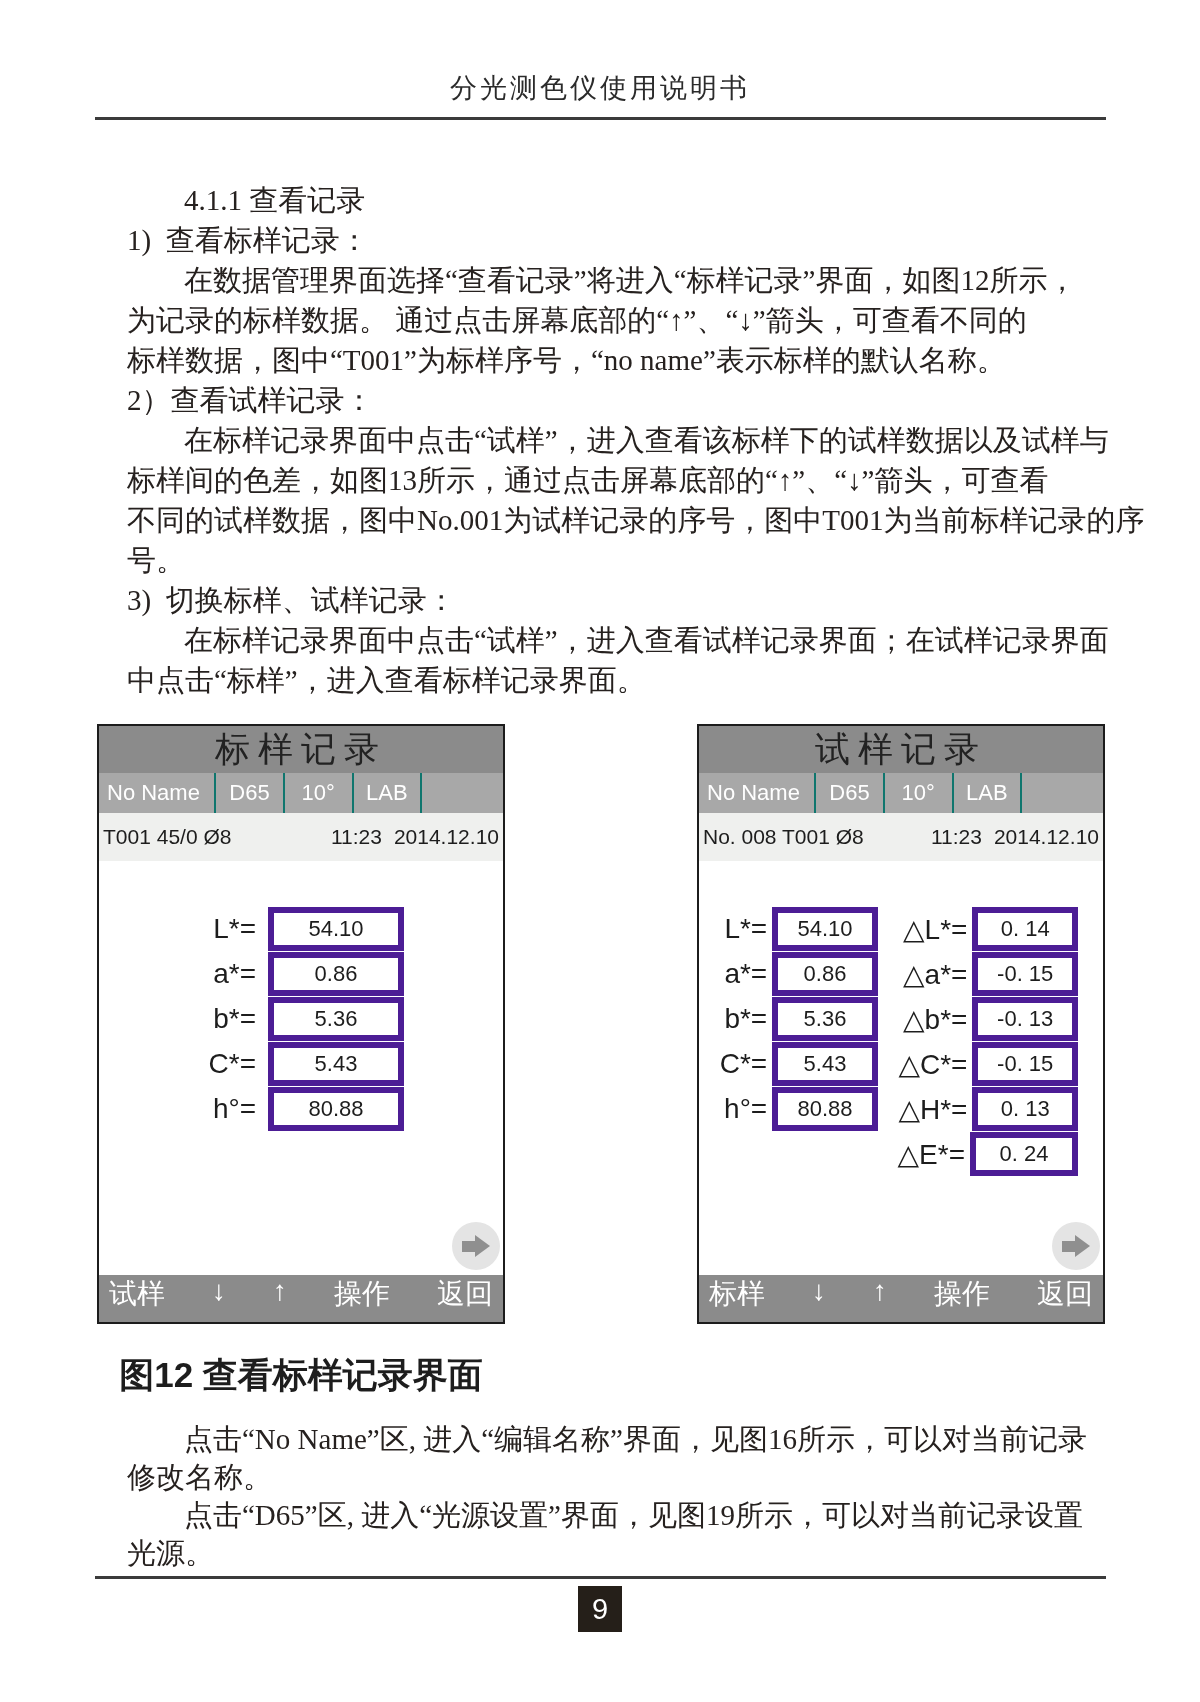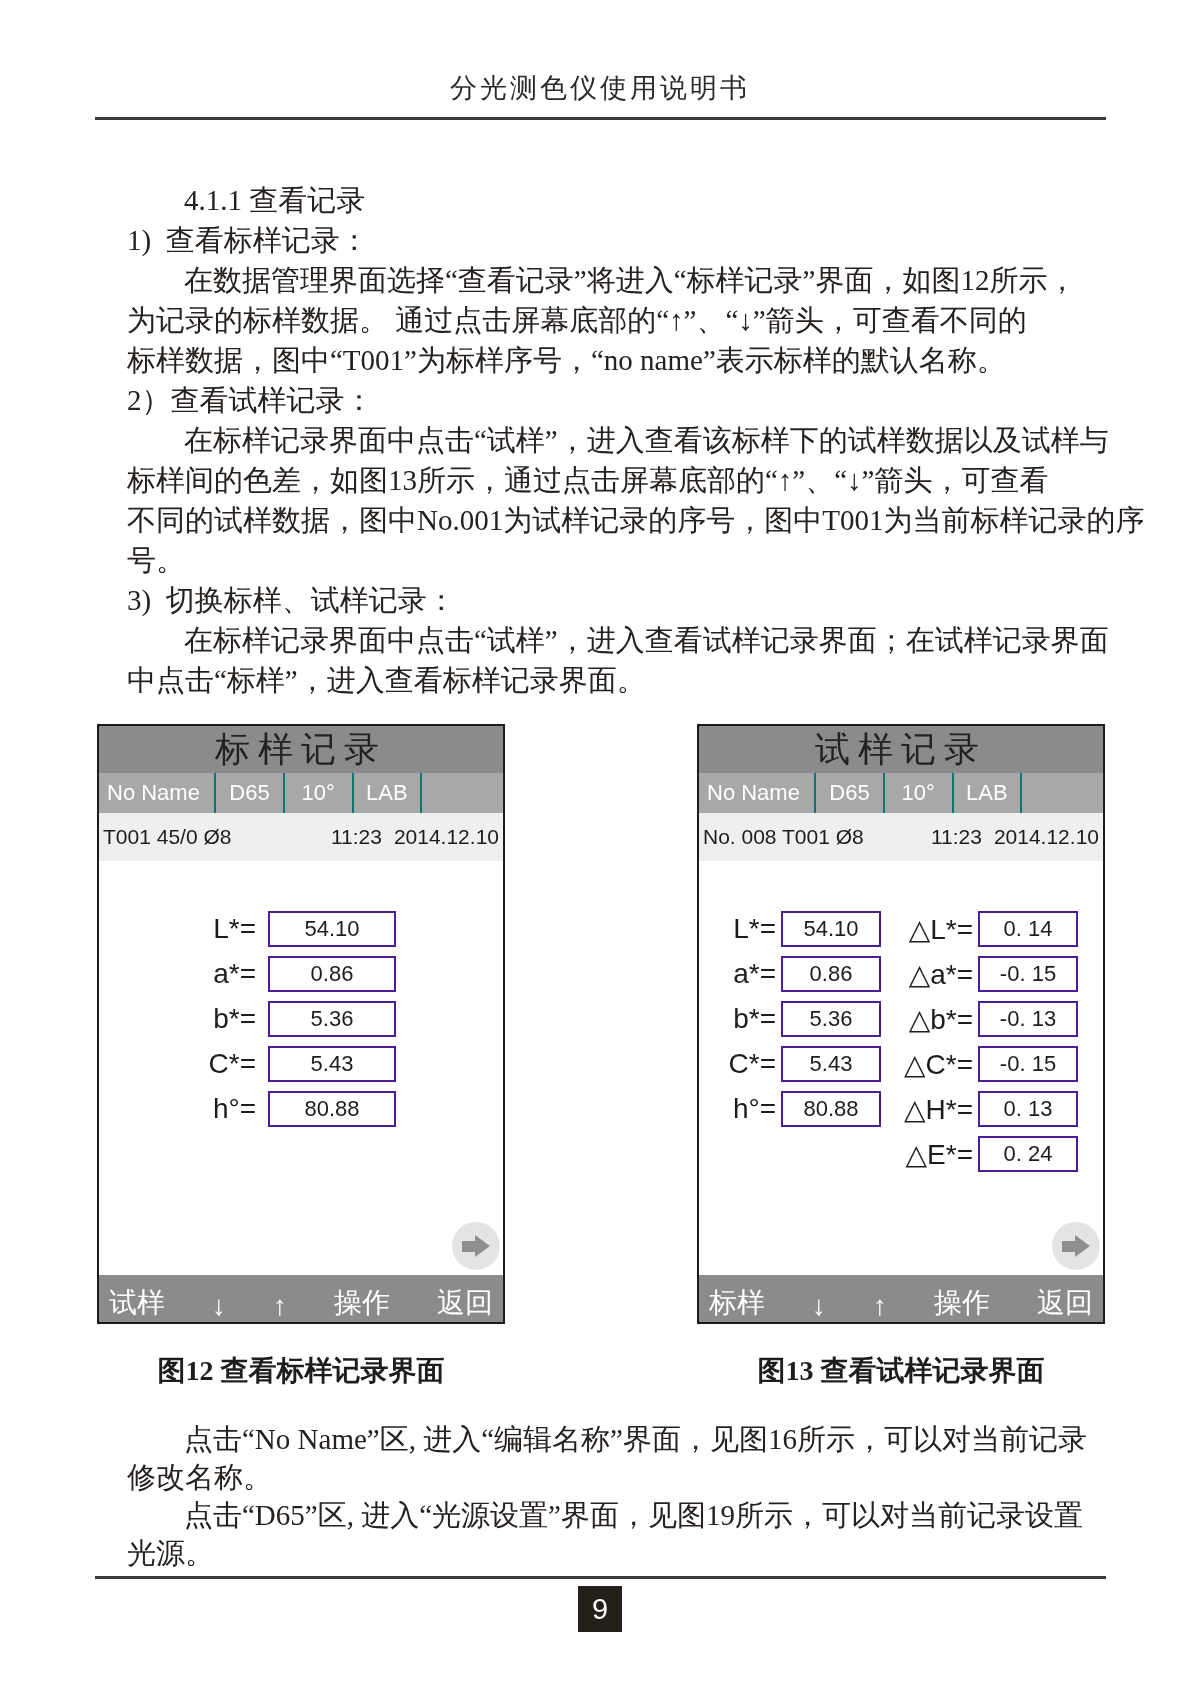--- a/index.html
+++ b/index.html
@@ -30,47 +30,47 @@
   .p-tab   { display:flex; align-items:center; justify-content:center; box-sizing:border-box;
              border-right:2px solid #0f766e; height:100%; }
   .p-tab.t0 { width:29%; justify-content:flex-start; padding-left:8px; }
   .p-tab.t1 { width:17%; } .p-tab.t2 { width:17%; } .p-tab.t3 { width:17%; }
   .p-tab.t4 { width:20%; border-right:none; }
   .p-info  { flex:0 0 32px; background:#eff0ee; color:#1d1d1d; font-size:21px;
              display:flex; align-items:center; justify-content:space-between; padding:8px 4px; }
   .p-dt span + span { margin-left:12px; }
   .p-body  { flex:1; position:relative; padding-top:50px; box-sizing:border-box; }
   .p-bottom{ flex:0 0 47px; background:#8b8b8b; color:#ffffff; font-size:28px;
-             display:flex; align-items:flex-end; justify-content:space-between; padding:0 10px; }
+             display:flex; align-items:flex-start; justify-content:space-between; padding:0 10px; }
   .bb-arrow{ font-weight:bold; }
 
   
   .vrow  { display:flex; align-items:center; height:36px; margin-bottom:9px; font-size:28px; color:#1d1d1d; }
-  .vbox  { height:32px; border:2px solid #4c1d95; display:flex; align-items:center; justify-content:center;
+  .vbox  { height:32px; border:6px solid #4c1d95; display:flex; align-items:center; justify-content:center;
            font-size:22px; background:#ffffff; box-sizing:content-box; }
   .vlabel{ text-align:right; white-space:nowrap; }
   .vrow-l .vlabel { width:157px; }
   .vrow-l .vbox   { width:124px; margin-left:12px; }
   .vrow-r { justify-content:flex-end; padding-right:25px; }
   .vrow-r .vl1 { width:70px; }
   .vrow-r .vb1 { width:96px; margin-left:5px; }
   .vrow-r .vl2 { width:92px; }
   .vrow-r .vb2 { width:96px; margin-left:5px; }
 
   
   .next-btn { position:absolute; right:3px; bottom:5px; width:48px; height:48px; border-radius:50%;
               background:#e4e4e4; display:flex; align-items:center; justify-content:center; }
   .arrow-shape { display:flex; align-items:center; }
   .arrow-shape .bar  { width:13px; height:11px; background:#8f8f8f; }
   .arrow-shape .head { width:0; height:0; border-left:15px solid #8f8f8f;
                        border-top:11px solid transparent; border-bottom:11px solid transparent; }
 
   
-  .caption { position:absolute; top:1352px; font-family:Liberation Serif, serif; font-weight:bold;
-             font-size:28px; text-align:center; color:#1d1d1d; }
+  .caption { position:absolute; top:1352px; font-family:Liberation Sans, sans-serif; font-weight:bold;
+             font-size:35px; text-align:center; color:#1d1d1d; }
   #cap12 { left:97px;  width:408px; }
   #cap13 { left:697px; width:408px; }
 
   
   .footer-rule { position:absolute; top:1576px; left:95px; width:1011px; height:3px; background:#3b3b3b; }
   .page-num { position:absolute; top:1586px; left:578px; width:44px; height:46px; background:#251f19;
               color:#ffffff; font-size:29px; display:flex; align-items:center; justify-content:center;
               font-family:"Liberation Sans", sans-serif; }
 </style>
 </head>
@@ -209,21 +209,20 @@
     <div class="p-bottom">
       <span>标样</span>
       <span class="bb-arrow">↓</span>
       <span class="bb-arrow">↑</span>
       <span>操作</span>
       <span>返回</span>
     </div>
   </div>
 
   <div class="caption" id="cap12">图12 查看标样记录界面</div>
-  <div class="caption" id="cap13">图13 查看试样记录界面</div>
 
   <div class="bottom-text">
     <div class="tl ind">点击“No Name”区, 进入“编辑名称”界面，见图16所示，可以对当前记录</div>
     <div class="tl">修改名称。</div>
     <div class="tl ind">点击“D65”区, 进入“光源设置”界面，见图19所示，可以对当前记录设置</div>
     <div class="tl">光源。</div>
   </div>
 
   <div class="footer-rule"></div>
   <div class="page-num">9</div>

